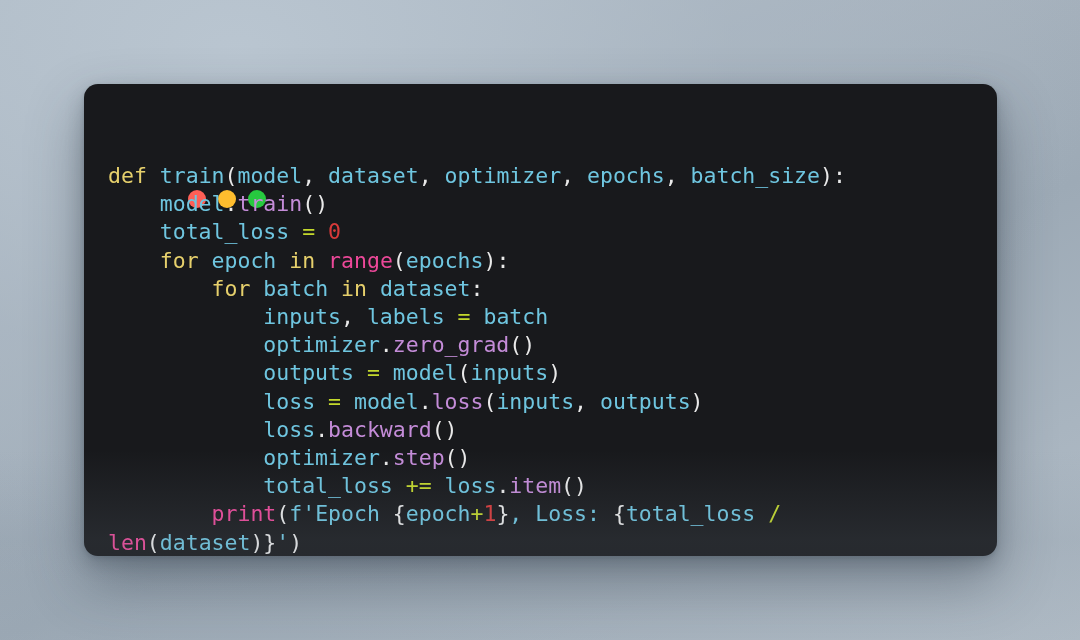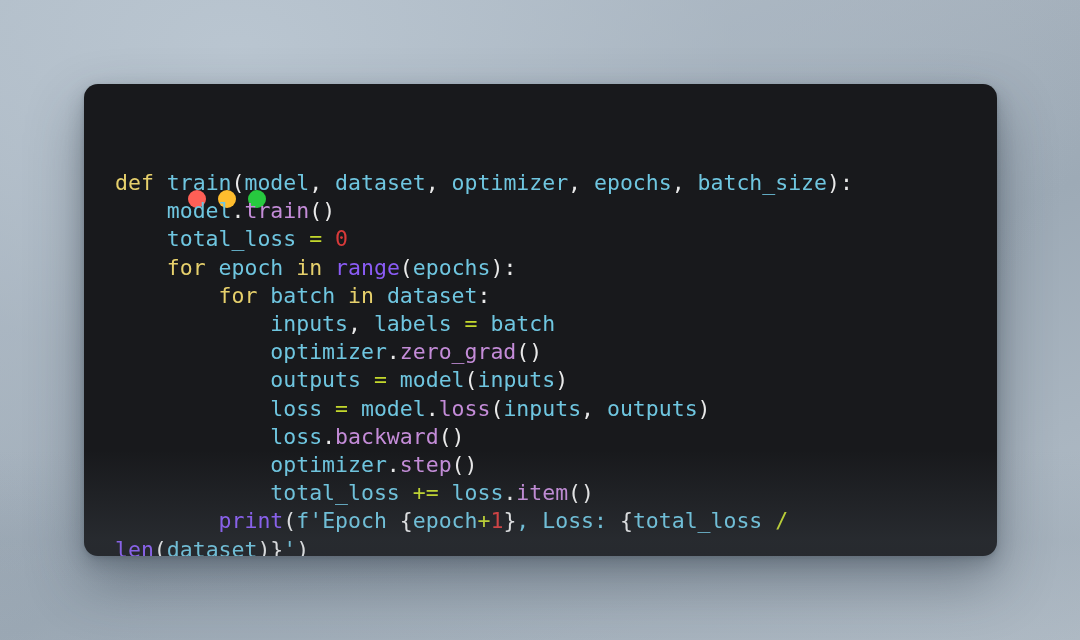--- a/index.html
+++ b/index.html
@@ -80,21 +80,21 @@
 
   #code-area {
     position: absolute;
     left: 0;
     top: 78px;
     width: 913px;
     padding: 0;
   }
 
   pre.code {
-    margin: 7px;
+    margin: 0;
     padding: 0;
     font-family: "DejaVu Sans Mono", monospace;
     font-size: 21.5px;
     line-height: 28.2px;
     color: #e6e6e6;
     white-space: pre;
     letter-spacing: 0px;
   }
   pre.code .ln {
     display: block;
@@ -103,21 +103,21 @@
   
   pre.code .ln.wrap {
     padding-left: 24px;
   }
 
   
   .kw   { color: #e6d06c; }  
   .fn   { color: #6fc6e0; }  
   .id   { color: #6fc6e0; }
   .attr { color: #c48cd8; }  
-  .bi   { color: #8b5cf6; text-align: center; }  
+  .bi   { color: #ec4899; text-align: center; }  
   .op   { color: #c3d82c; }  
   .num  { color: #d93a3a; }  
   .str  { color: #6fc6e0; }  
   .pun  { color: #e9e9e9; }  
 </style>
 </head>
 <body>
 
 <div id="desktop">
 

